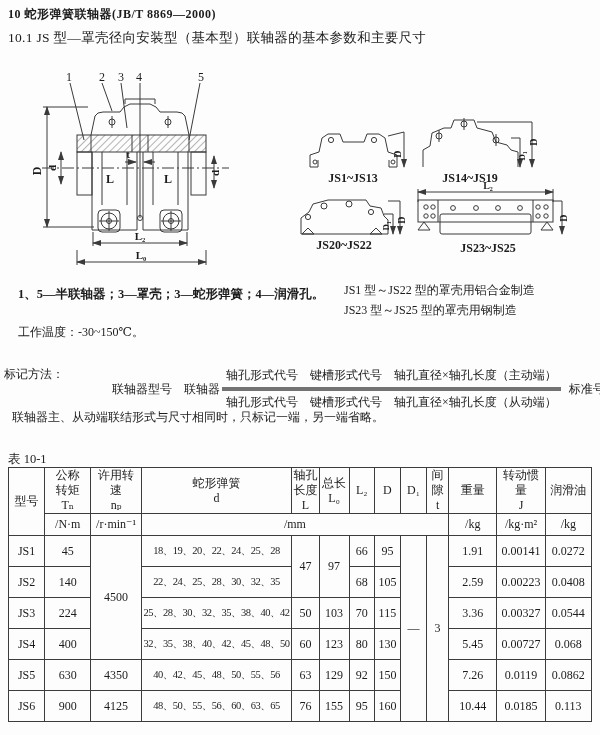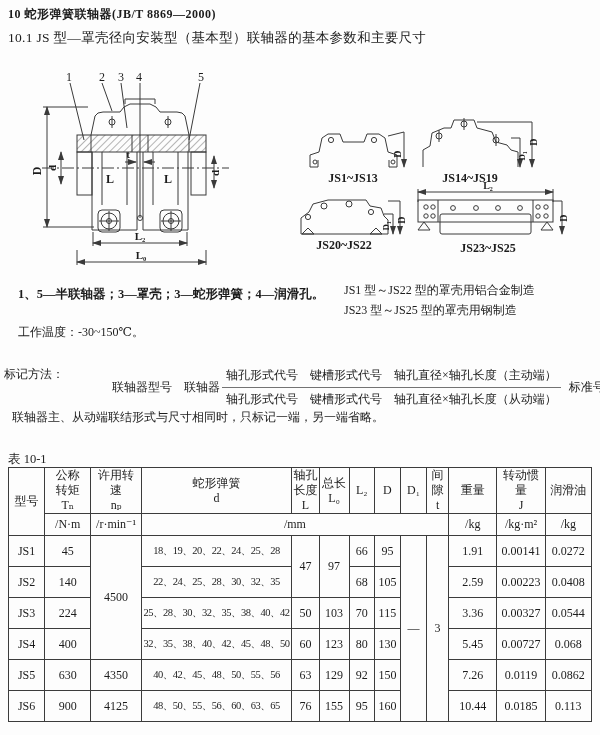--- a/index.html
+++ b/index.html
@@ -12,21 +12,21 @@
   .title1{left:8px;top:6px;font-size:12px;font-weight:bold;letter-spacing:.5px;}
   .title2{left:8px;top:29px;font-size:13.5px;letter-spacing:.3px;}
   .parts-note{left:18px;top:286px;font-size:12.5px;font-weight:bold;}
   .materials{left:344px;top:281px;font-size:12px;line-height:1.65;}
   .temperature{left:18px;top:324px;font-size:12px;}
   .mark-head{left:4px;top:350px;font-size:12px;margin-top:16px;}
   .formula{left:112px;top:367px;display:flex;align-items:center;font-size:12px;white-space:nowrap;}
   .formula .pre{margin-right:2px;}
   .formula .suf{margin-left:8px;}
   .frac{display:inline-flex;flex-direction:column;text-align:center;}
-  .frac .num{border-bottom:1px solid #737373;padding:0 4px 3px;}
+  .frac .num{border-bottom:4px solid #737373;padding:0 4px 3px;}
   .frac .den{padding:3px 4px 0;text-align:right;}
   .mark-note{left:12px;top:409px;font-size:12px;}
   .tbl-caption{left:8px;top:451px;font-size:12.5px;}
   table.spec{
     left:8px;top:467px;border-collapse:collapse;table-layout:fixed;width:584px;
     font-size:12px;text-align:center;
   }
   table.spec th,table.spec td{
     border:1px solid #3c3c3c;padding:0 1px;font-weight:normal;
     vertical-align:middle;overflow:hidden;

